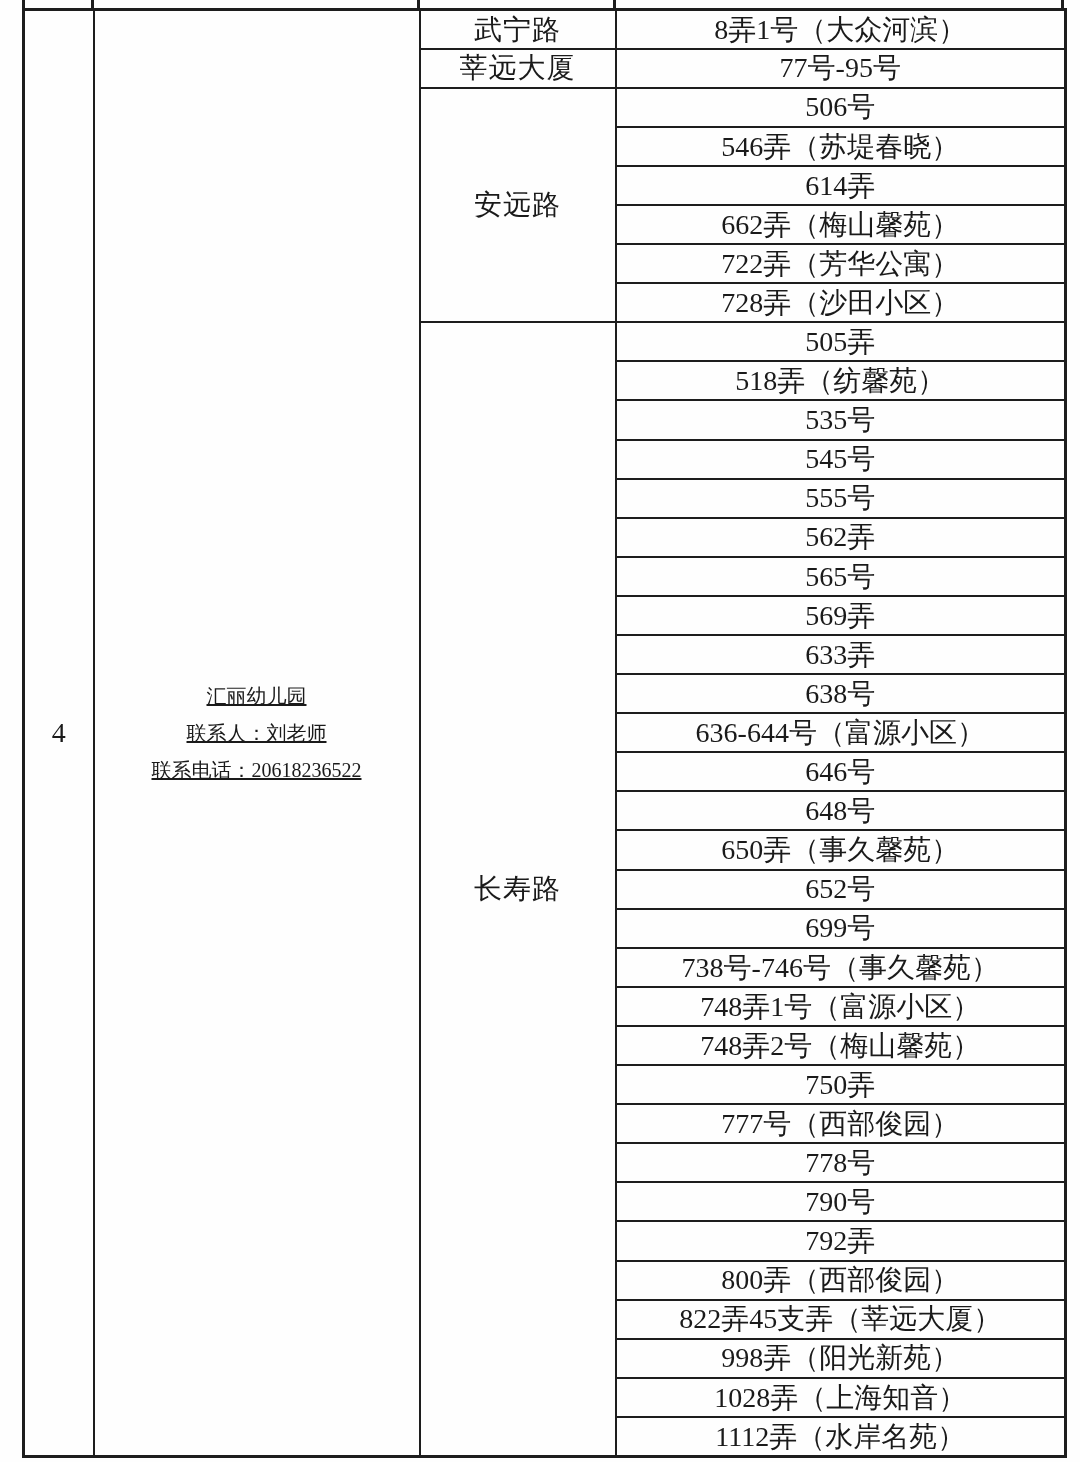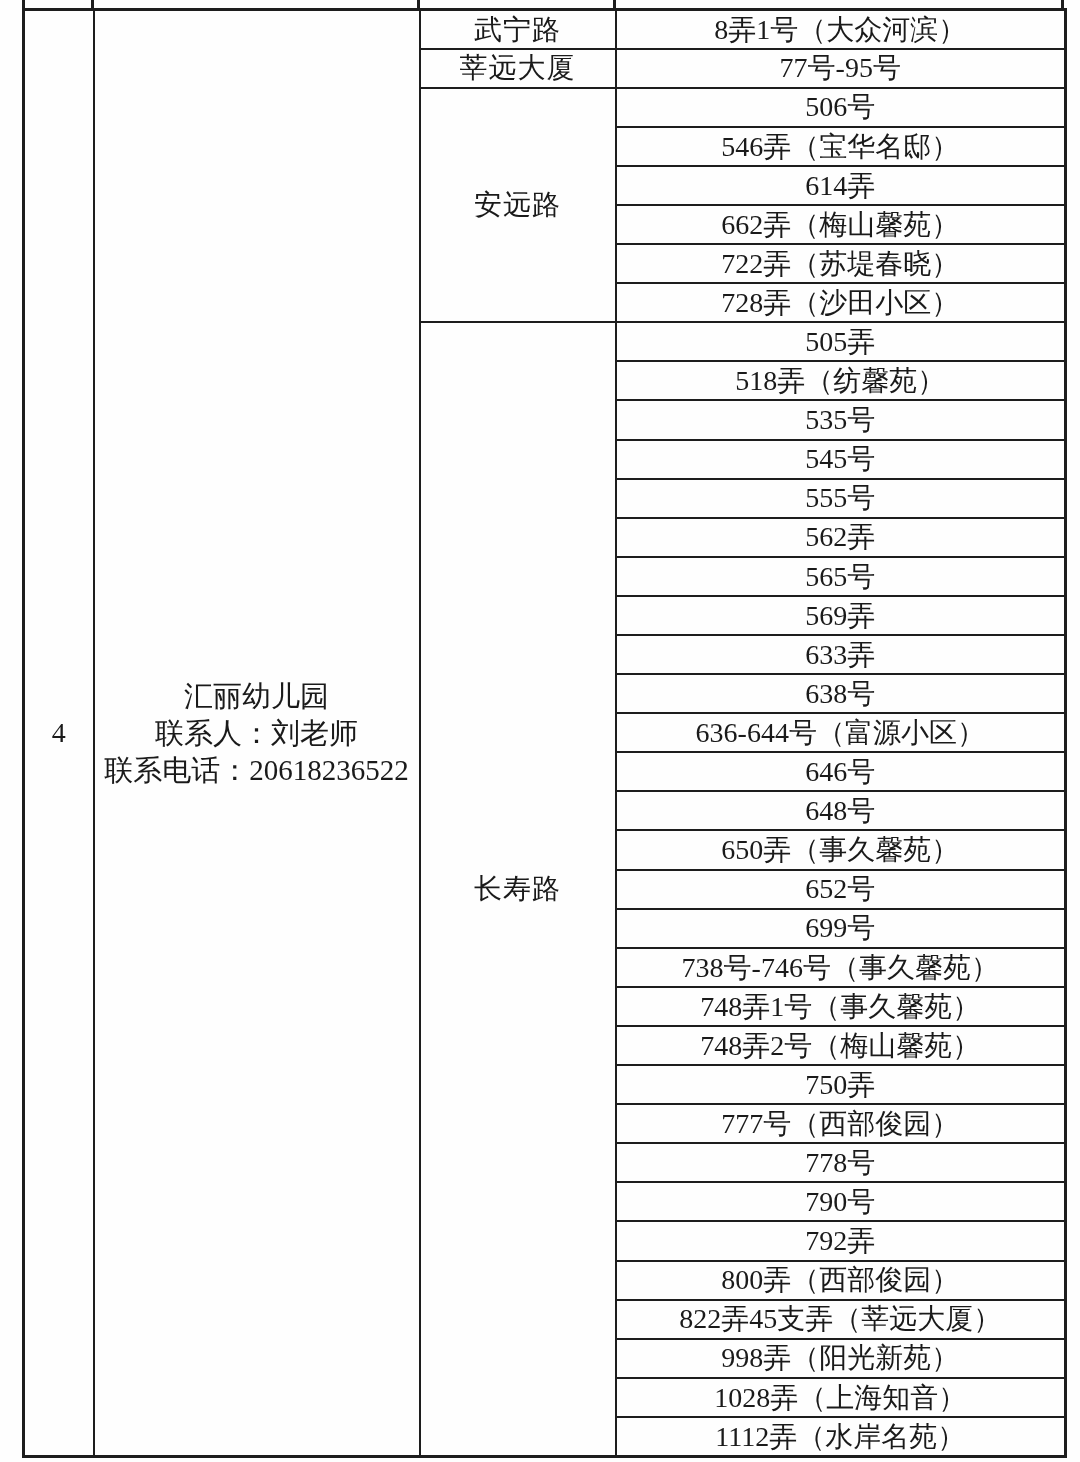--- a/index.html
+++ b/index.html
@@ -36,21 +36,22 @@
     font-size: 28px;
     line-height: 1.2;
     padding: 0 4px;
     overflow: hidden;
     white-space: nowrap;
   }
   table.alloc tr { height: 39px; }
   td.num-cell { font-size: 30px; }
   td.school-cell .school-line {
     line-height: 37px;
-    font-size: 29px;
+    font-size: 20px;
+    text-decoration: underline;
   }
   td.road-cell { letter-spacing: 1px; }
 </style>
 </head>
 <body>
 
 <div class="page">
 
   <div class="stub" style="left:22px;"></div>
   <div class="stub" style="left:91px;"></div>
@@ -78,30 +79,30 @@
         </tr>
         <tr>
           <td rowspan="1" class="road-cell">莘远大厦</td>
           <td class="addr-cell">77号-95号</td>
         </tr>
         <tr>
           <td rowspan="6" class="road-cell">安远路</td>
           <td class="addr-cell">506号</td>
         </tr>
         <tr>
-          <td class="addr-cell">546弄（宝华名邸）</td>
+          <td class="addr-cell">546弄（苏堤春晓）</td>
         </tr>
         <tr>
           <td class="addr-cell">614弄</td>
         </tr>
         <tr>
           <td class="addr-cell">662弄（梅山馨苑）</td>
         </tr>
         <tr>
-          <td class="addr-cell">722弄（苏堤春晓）</td>
+          <td class="addr-cell">722弄（芳华公寓）</td>
         </tr>
         <tr>
           <td class="addr-cell">728弄（沙田小区）</td>
         </tr>
         <tr>
           <td rowspan="29" class="road-cell">长寿路</td>
           <td class="addr-cell">505弄</td>
         </tr>
         <tr>
           <td class="addr-cell">518弄（纺馨苑）</td>
@@ -145,21 +146,21 @@
         <tr>
           <td class="addr-cell">652号</td>
         </tr>
         <tr>
           <td class="addr-cell">699号</td>
         </tr>
         <tr>
           <td class="addr-cell">738号-746号（事久馨苑）</td>
         </tr>
         <tr>
-          <td class="addr-cell">748弄1号（事久馨苑）</td>
+          <td class="addr-cell">748弄1号（富源小区）</td>
         </tr>
         <tr>
           <td class="addr-cell">748弄2号（梅山馨苑）</td>
         </tr>
         <tr>
           <td class="addr-cell">750弄</td>
         </tr>
         <tr>
           <td class="addr-cell">777号（西部俊园）</td>
         </tr>

